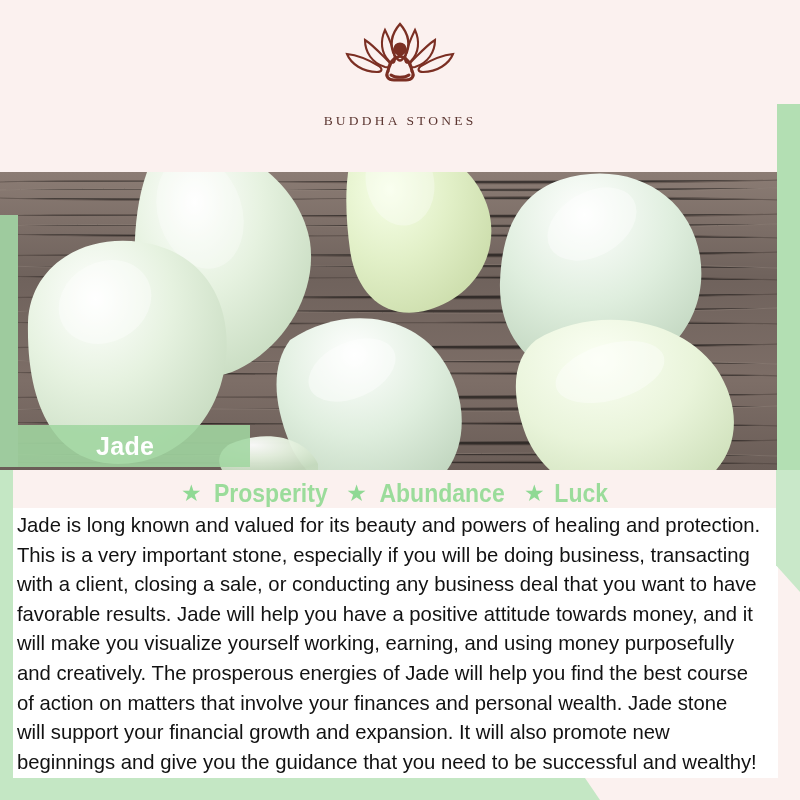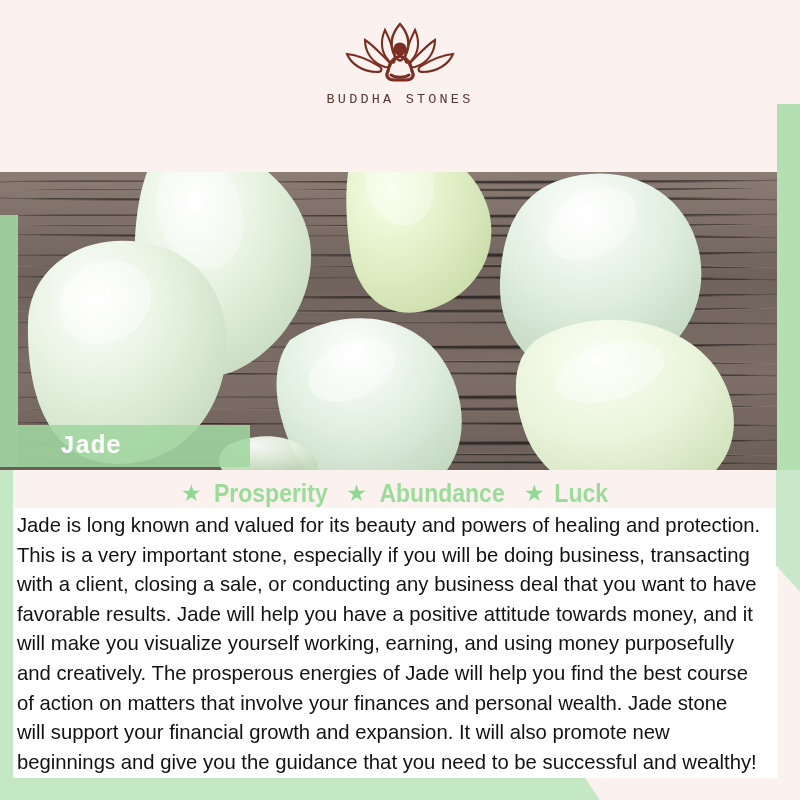--- a/index.html
+++ b/index.html
@@ -15,22 +15,22 @@
 
   
   .header {
     position:absolute; top:0; left:0; width:800px; height:172px;
     background:#fbf1ef;
     display:flex; align-items:flex-start; justify-content:center;
   }
   .logo-wrap { margin-top:18px; display:flex; flex-direction:column; align-items:center; }
   .logo-mark { width:150px; height:72px; display:block; }
   .logo-text {
-    margin-top:2px;
-    font-family:Liberation Mono, monospace;
+    margin-top:23px;
+    font-family:Liberation Serif, serif;
     font-size:13.5px;
     letter-spacing:3.2px;
     color:#5b3530;
     font-weight:400;
   }
 
   
   .title-banner {
     position:absolute; left:160px; top:116px; width:478px; height:56px;
     background:#fffdfb;
@@ -78,23 +78,23 @@
     background:#6e615c;
   }
   .wood { position:absolute; inset:0; }
   .jade-badge {
     position:absolute; left:18px; top:253px; width:232px; height:42px;
     background:rgba(160,214,160,0.88);
     display:flex; align-items:center;
     z-index:8;
   }
   .jade-label {
-    margin-left:42px;
+    margin-left:78px;
     color:#ffffff; font-weight:bold; font-size:25px;
-    font-family:Liberation Mono, monospace;
+    font-family:Liberation Sans, sans-serif;
     letter-spacing:0.3px;
   }
 
   
   .content {
     position:absolute; left:13px; top:470px; width:765px; height:308px;
     background:#ffffff; z-index:2;
   }
   .benefits {
     display:flex; align-items:center; justify-content:center;

